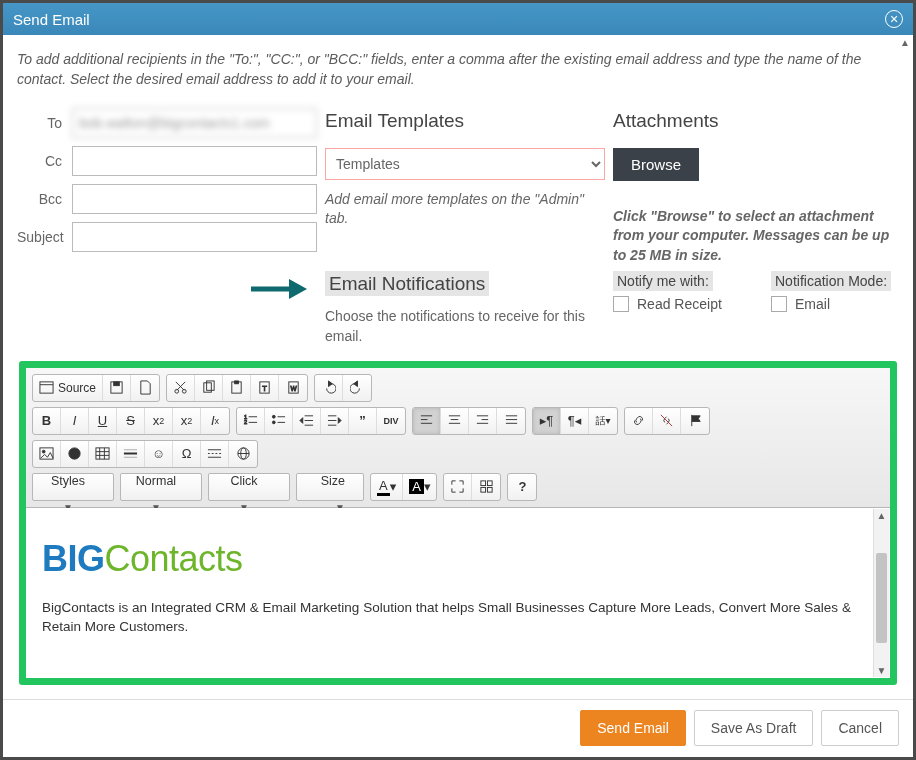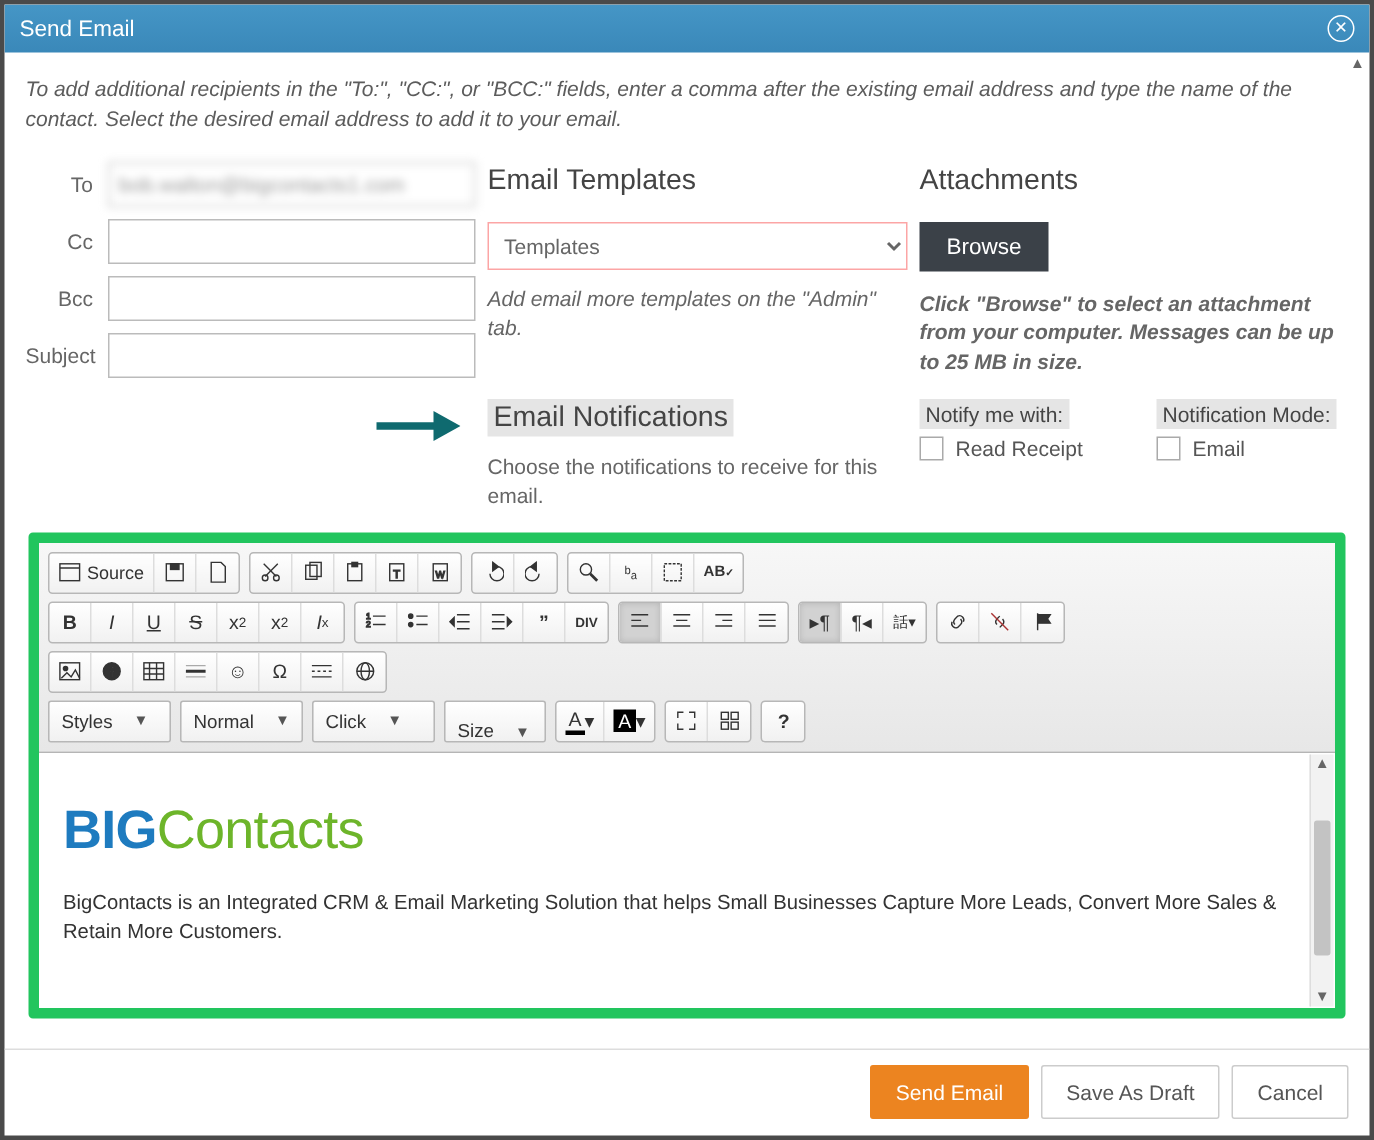--- a/index.html
+++ b/index.html
@@ -57,21 +57,21 @@
   .field-row input { flex:1; height:30px; border:1px solid #bbb; padding:4px 6px; font-size:14px;}
   .blurred { filter: blur(3px); color:#9b9b9b;}
   h3.section-title { font-size:19px; font-weight:500; color:#444; margin:2px 0 16px 0; }
   select.tmpl {
     width: 100%; height:32px; border:1px solid #fca5a5; background:#fff;
     padding:4px 6px; font-size:14px; color:#666;
   }
   .hint { font-style:italic; color:#666; margin-top:10px; line-height:1.4; }
   .browse-btn {
     background:#3b4148; color:#fff; border:none; padding:8px 18px;
-    font-size:15px; cursor:pointer; margin-bottom:2px;
+    font-size:15px; cursor:pointer; margin-bottom:16px;
   }
   
   .notif-row {
     display:grid;
     grid-template-columns: 300px 280px 150px 140px;
     column-gap:8px;
     align-items:flex-start;
     margin-bottom:14px;
     position:relative;
   }
@@ -121,20 +121,21 @@
     height:28px;
     border:1px solid #b7b7b7;
     border-radius:2px;
     background: linear-gradient(#fff, #f1f1f1);
     display:flex; align-items:center;
     padding:0 18px 0 8px;
     font-size:12.5px;
     color:#333;
     gap:14px;
     cursor:pointer;
+    flex-direction:column;
   }
   .dd .caret { font-size:10px; color:#555;}
   .editor-body-wrap { position:relative; }
   .editor-body {
     background:#fff;
     padding:30px 16px 10px 16px;
     height:170px;
     overflow-y:auto;
     font-family: Arial, sans-serif;
     font-size:13.5px;
@@ -313,35 +314,20 @@
                 <path d="M11 4a5 5 0 1 1-5 5" fill="none" stroke="#333"></path>
                 <polygon points="8,1 12,4 8,7" fill="#333"></polygon>
               </svg>
             </span>
           <span class="btn">
               <svg viewBox="0 0 16 16">
                 <path d="M5 4a5 5 0 1 0 5 5" fill="none" stroke="#333"></path>
                 <polygon points="8,1 4,4 8,7" fill="#333"></polygon>
               </svg>
             </span>
-        </div>
-        <div class="grp">
-          <span class="btn">
-              <svg viewBox="0 0 16 16">
-                <circle cx="6" cy="6" r="4" fill="none" stroke="#333"></circle>
-                <line x1="9" y1="9" x2="14" y2="14" stroke="#333" stroke-width="2"></line>
-              </svg>
-            </span>
-          <span class="btn" style="font-size:11px;">ᵇₐ</span>
-          <span class="btn">
-              <svg viewBox="0 0 16 16">
-                <rect x="2" y="2" width="12" height="12" fill="none" stroke="#333" stroke-dasharray="2,1"></rect>
-              </svg>
-            </span>
-          <span class="btn" style="font-size:10px; font-weight:bold;">AB<span style="font-size:7px;">✓</span></span>
         </div>
       </div>
 
       <div class="tb-row">
         <div class="grp">
           <span class="btn">
               <b>B</b>
             </span>
           <span class="btn">
               <i>I</i>

